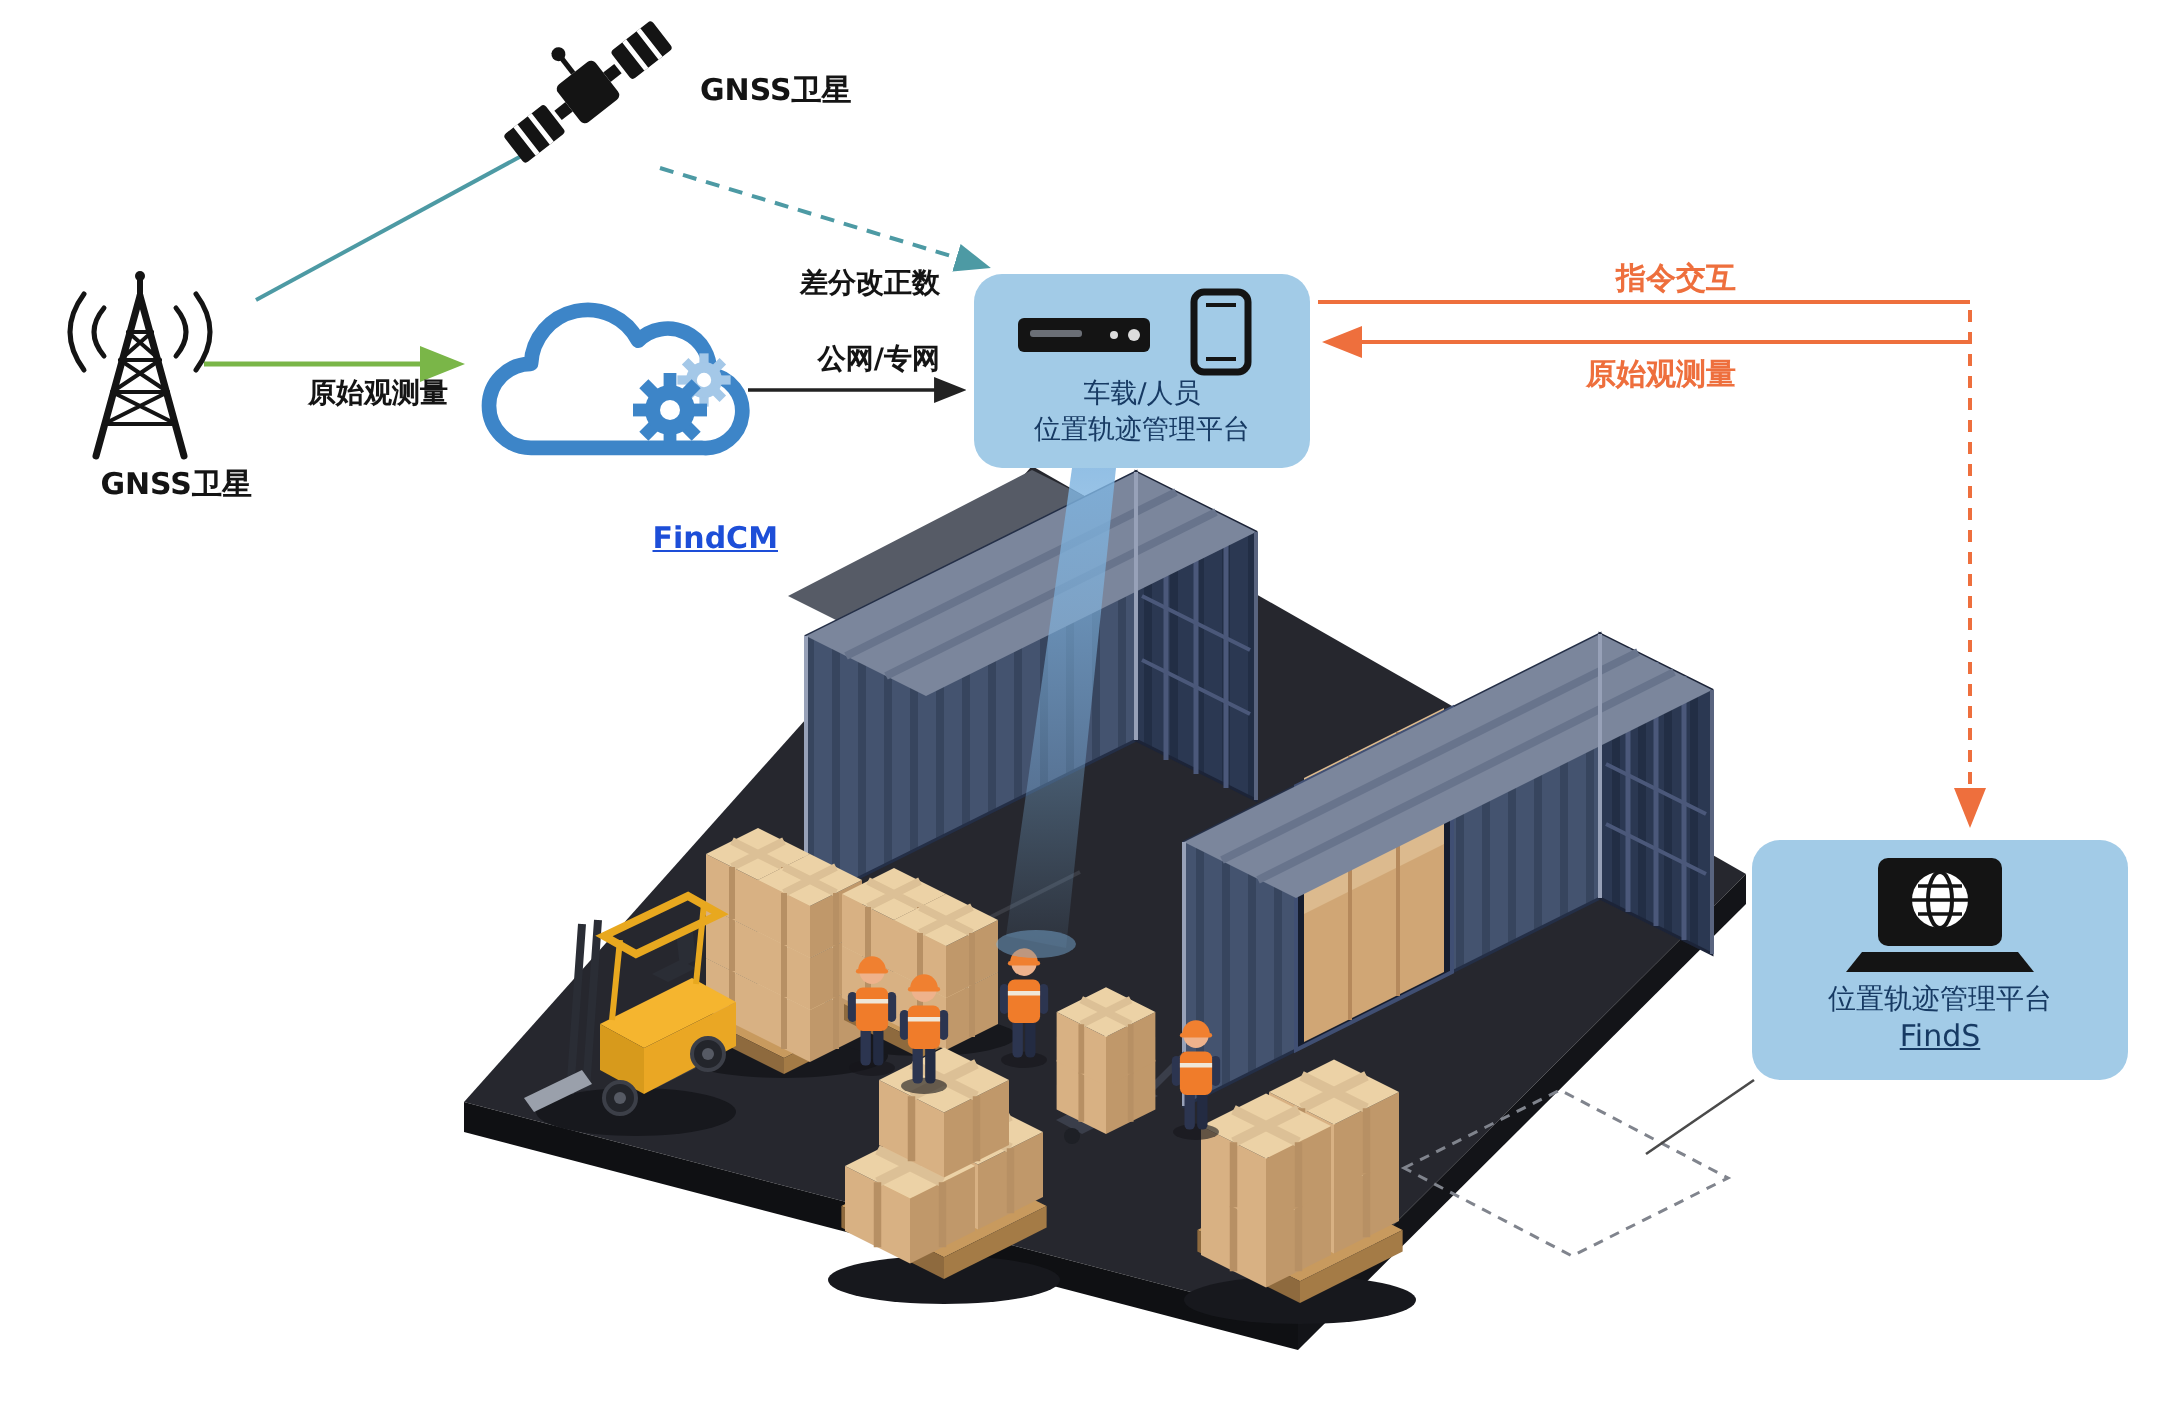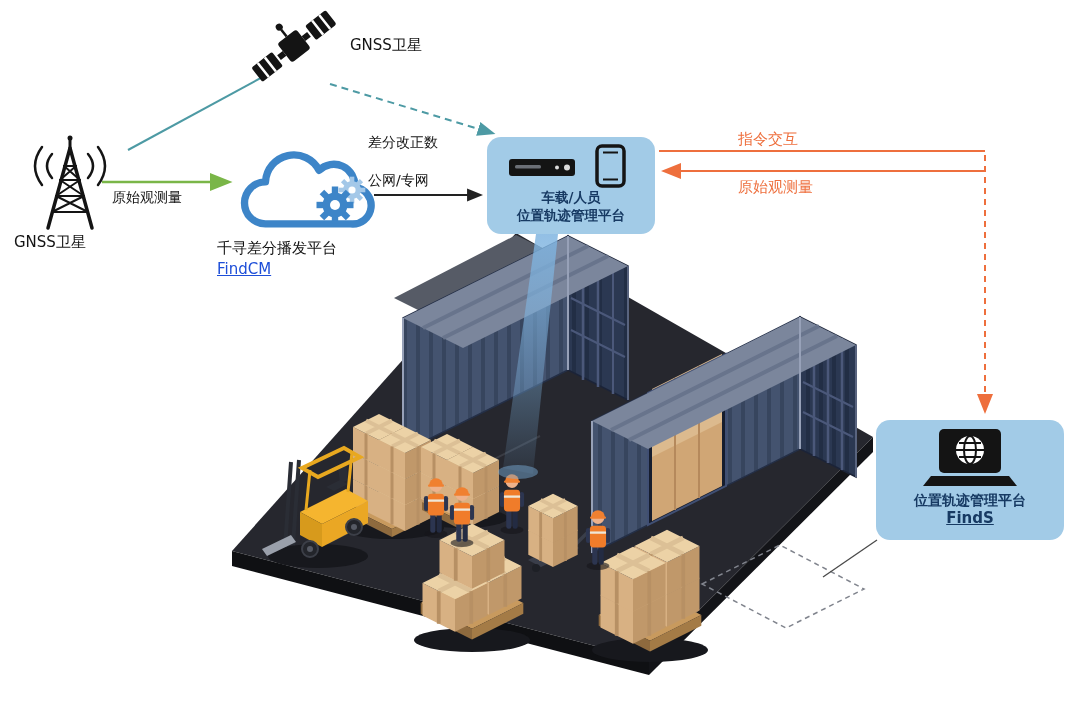--- a/index.html
+++ b/index.html
@@ -1,28 +1,28 @@
 <!DOCTYPE html>
 <html><head>
 <meta charset="utf-8">
 <style>
   *{margin:0;padding:0;box-sizing:border-box}
   html,body{background:#fff}
   body{font-family:"DejaVu Sans","Liberation Sans",sans-serif}
   .canvas{position:relative;width:1080px;height:701px;background:#fff;overflow:hidden}
   .layer{position:absolute;left:0;top:0}
   .icon-abs{position:absolute}
-  .lbl{position:absolute;font-weight:400;color:#141414;font-size:14px;line-height:1.25;text-align:left;white-space:nowrap}
+  .lbl{position:absolute;font-weight:700;color:#141414;font-size:14px;line-height:1.25;text-align:right;white-space:nowrap}
   .lbl.big{font-size:15px}
   .lbl.orange{color:#ee6f3d;font-size:15px}
   .red-link{color:#1d4ed8;text-decoration:underline}
   .node-box{position:absolute;background:#a2cbe7;border-radius:14px;display:flex;flex-direction:column;align-items:center}
   #terminal-box{left:487px;top:137px;width:168px;height:97px;padding-top:6px}
   #finds-box{left:876px;top:420px;width:188px;height:120px;padding-top:7px}
-  .navy{color:#173a63;font-size:13.5px;font-weight:700;line-height:1.3;text-align:center;white-space:nowrap}
+  .navy{color:#173a63;font-size:13.5px;font-weight:400;line-height:1.3;text-align:center;white-space:nowrap}
   .navy.t{font-size:14px}
 </style>
 </head>
 <body>
 
 <div class="canvas">
 
   <svg class="layer" width="1080" height="701" viewBox="0 0 1080 701">
     <defs>
       <marker id="agn" viewBox="0 0 10 8" refX="8" refY="4" markerWidth="9" markerHeight="8" orient="auto">
@@ -267,21 +267,20 @@
       <ellipse cx="55" cy="23" rx="6" ry="14" fill="none" stroke="#141414" stroke-width="2"></ellipse>
       <path d="M41,23 H69 M44,16 H66 M44,30 H66" stroke="#141414" stroke-width="1.8" fill="none"></path>
       <polygon points="16,49 94,49 102,59 8,59" fill="#141414"></polygon>
     </svg>
     <div class="navy t">位置轨迹管理平台</div>
     <div class="navy t red-link" style="font-size:15px">FindS</div>
   </div>
 
   <div class="lbl big" style="left:350px;top:36px">GNSS卫星</div>
   <div class="lbl big" style="left:14px;top:233px;width:112px">GNSS卫星</div>
-  <div class="lbl big" style="left:217px;top:239px;width:172px">千寻差分播发平台</div>
   <div class="lbl big red-link" style="left:217px;top:260px;width:172px">FindCM</div>
   <div class="lbl" style="left:112px;top:189px;width:112px">原始观测量</div>
   <div class="lbl" style="left:368px;top:134px;width:102px">差分改正数</div>
   <div class="lbl" style="left:368px;top:172px;width:102px">公网/专网</div>
   <div class="lbl orange" style="left:738px;top:130px;width:130px">指令交互</div>
   <div class="lbl orange" style="left:738px;top:178px;width:130px">原始观测量</div>
 
 </div>
 
 </body></html>

